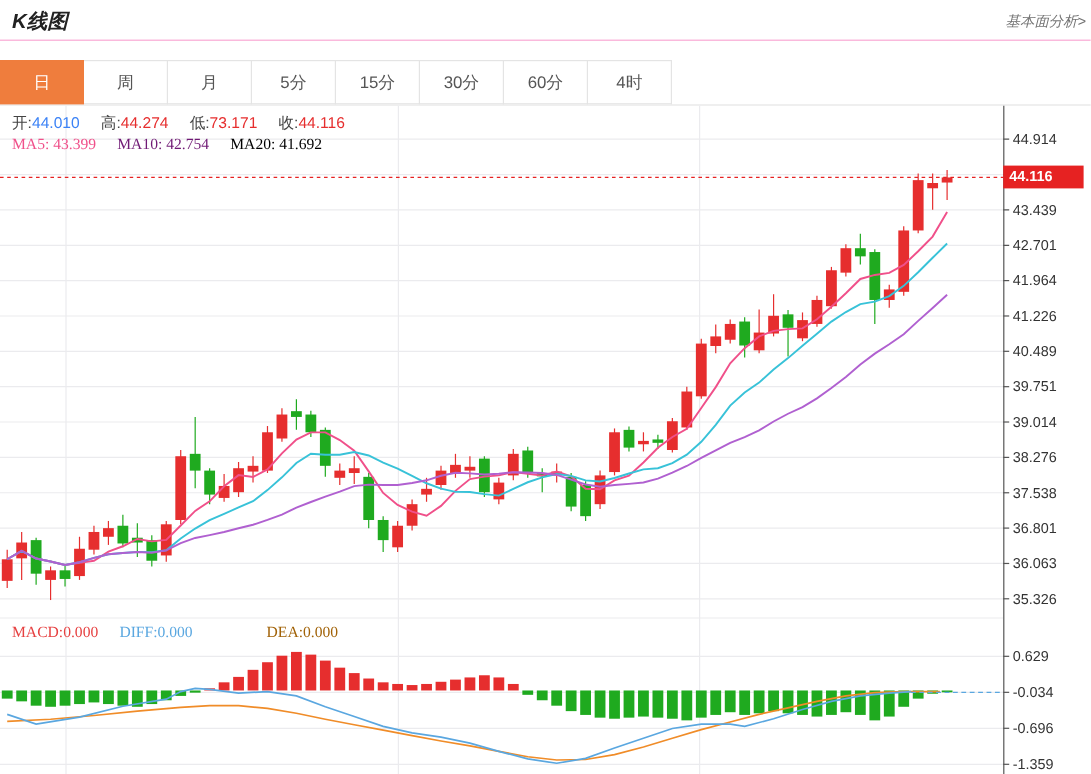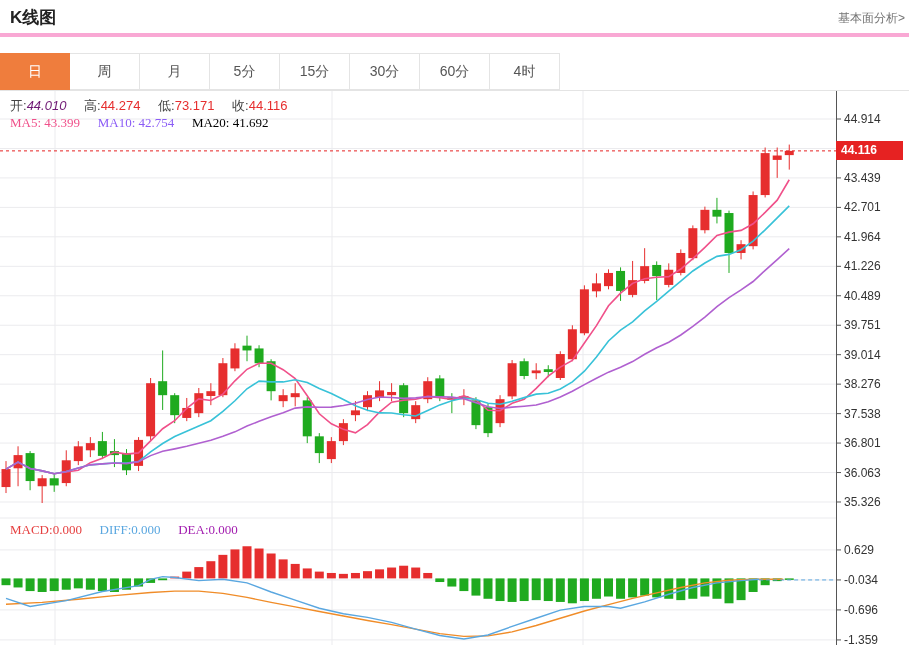--- a/index.html
+++ b/index.html
@@ -1,17 +1,17 @@
 <!DOCTYPE html>
 <html><head>
 <meta charset="utf-8">
 <style>
   html,body{margin:0;padding:0;background:#fff;}
   body{width:909px;height:645px;overflow:hidden;font-family:"Liberation Sans",sans-serif;-webkit-font-smoothing:antialiased;}
-  .header{position:relative;height:33px;border-bottom:4px solid #f9a8d4;}
+  .header{position:relative;height:33px;border-bottom:1px solid #f9a8d4;font-style:italic;}
   .page-title{position:absolute;left:10px;top:6px;font-size:17px;font-weight:bold;color:#222;margin:0;}
   .fa-link{position:absolute;right:4px;top:10px;font-size:12px;color:#737373;text-decoration:none;cursor:pointer;}
   .tabs{display:flex;margin-top:16px;height:37px;border-bottom:1px solid #e4e4e4;}
   .tab{width:70px;box-sizing:border-box;border:1px solid #e4e4e4;border-left:none;display:flex;align-items:center;justify-content:center;font-size:14px;color:#555;background:#fff;cursor:pointer;}
   .tab:first-child{border-left:1px solid #e4e4e4;}
   .tab.active{color:#fff;border-color:transparent;}
   .chart-wrap{position:relative;width:909px;height:557px;}
   .chart-wrap svg{position:absolute;left:0;top:0;}
   .overlay{position:absolute;font-size:13px;white-space:nowrap;pointer-events:none;}
   .ohlc-row{left:10px;top:6px;}
@@ -303,32 +303,32 @@
       <text x="844" y="462.92517" font-size="12" fill="#333333" font-family="&quot;Liberation Sans&quot;,sans-serif">0.629</text>
       <line x1="836" y1="488.93917999999996" x2="841" y2="488.93917999999996" stroke="#555555" stroke-width="1"></line>
       <text x="844" y="492.93917999999996" font-size="12" fill="#333333" font-family="&quot;Liberation Sans&quot;,sans-serif">-0.034</text>
       <line x1="836" y1="518.90792" x2="841" y2="518.90792" stroke="#555555" stroke-width="1"></line>
       <text x="844" y="522.90792" font-size="12" fill="#333333" font-family="&quot;Liberation Sans&quot;,sans-serif">-0.696</text>
       <line x1="836" y1="548.92193" x2="841" y2="548.92193" stroke="#555555" stroke-width="1"></line>
       <text x="844" y="552.92193" font-size="12" fill="#333333" font-family="&quot;Liberation Sans&quot;,sans-serif">-1.359</text>
     </svg>
 
   <div class="overlay ohlc-row">
-    <span class="lbl">开:</span><span class="val" style="color: #701a75; font-style: italic;">44.010</span>
+    <span class="lbl">开:</span><span class="val" style="color: #3b82f6;">44.010</span>
     <span class="lbl">高:</span><span class="val" style="color: rgb(230, 46, 46);">44.274</span>
     <span class="lbl">低:</span><span class="val" style="color: rgb(230, 46, 46);">73.171</span>
     <span class="lbl">收:</span><span class="val" style="color: rgb(230, 46, 46);">44.116</span>
   </div>
 
   <div class="overlay ma-row">
     <span class="pair-gap" style="color: rgb(240, 80, 138);"><span>MA5:</span> <span>43.399</span></span>
-    <span class="pair-gap" style="color: #8b5cf6;"><span>MA10:</span> <span>42.754</span></span>
+    <span class="pair-gap" style="color: #701a75;"><span>MA10:</span> <span>42.754</span></span>
     <span class="pair-gap" style="color: #000000; margin-top: 48px;"><span>MA20:</span> <span>41.692</span></span>
   </div>
 
   <div class="overlay macd-row">
     <span class="pair-gap" style="color: rgb(230, 64, 64);"><span>MACD:</span><span>0.000</span></span>
     <span class="pair-gap" style="color: rgb(90, 167, 224); text-align: right;"><span>DIFF:</span><span>0.000</span></span>
-    <span class="pair-gap" style="color: #a21caf;"><span>DEA:</span><span>0.000</span></span>
+    <span class="pair-gap" style="color: #a16207; margin-left: 44px;"><span>DEA:</span><span>0.000</span></span>
   </div>
 
   <div class="price-tag" style="background: rgb(230, 34, 34);">44.116</div>
 </div>
 
 </body></html>

